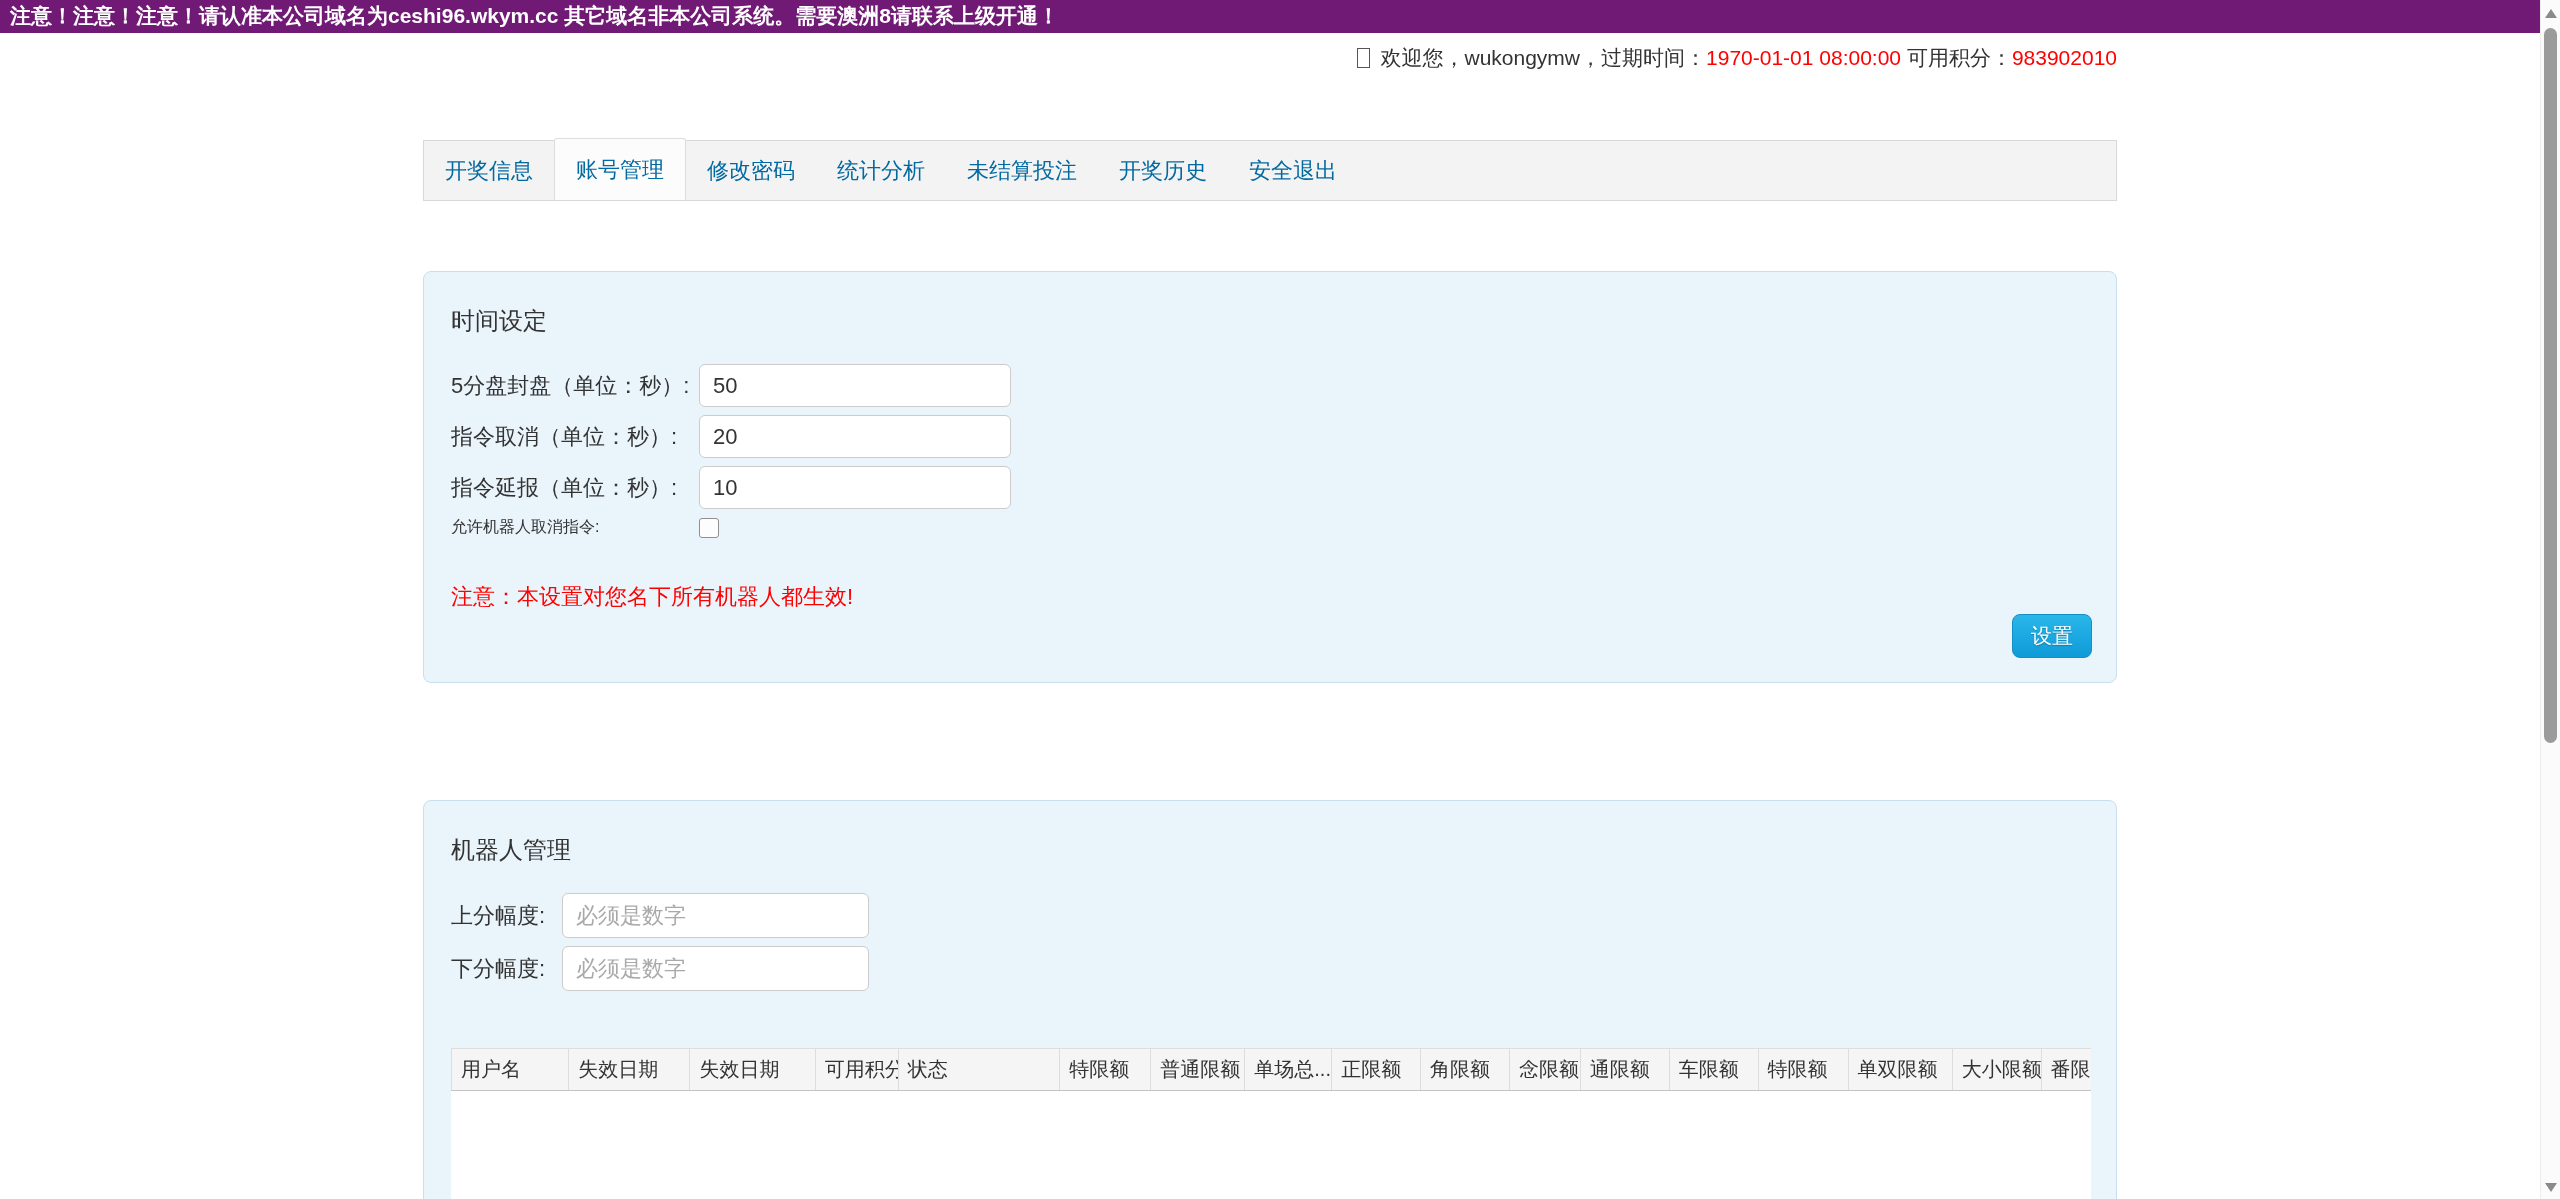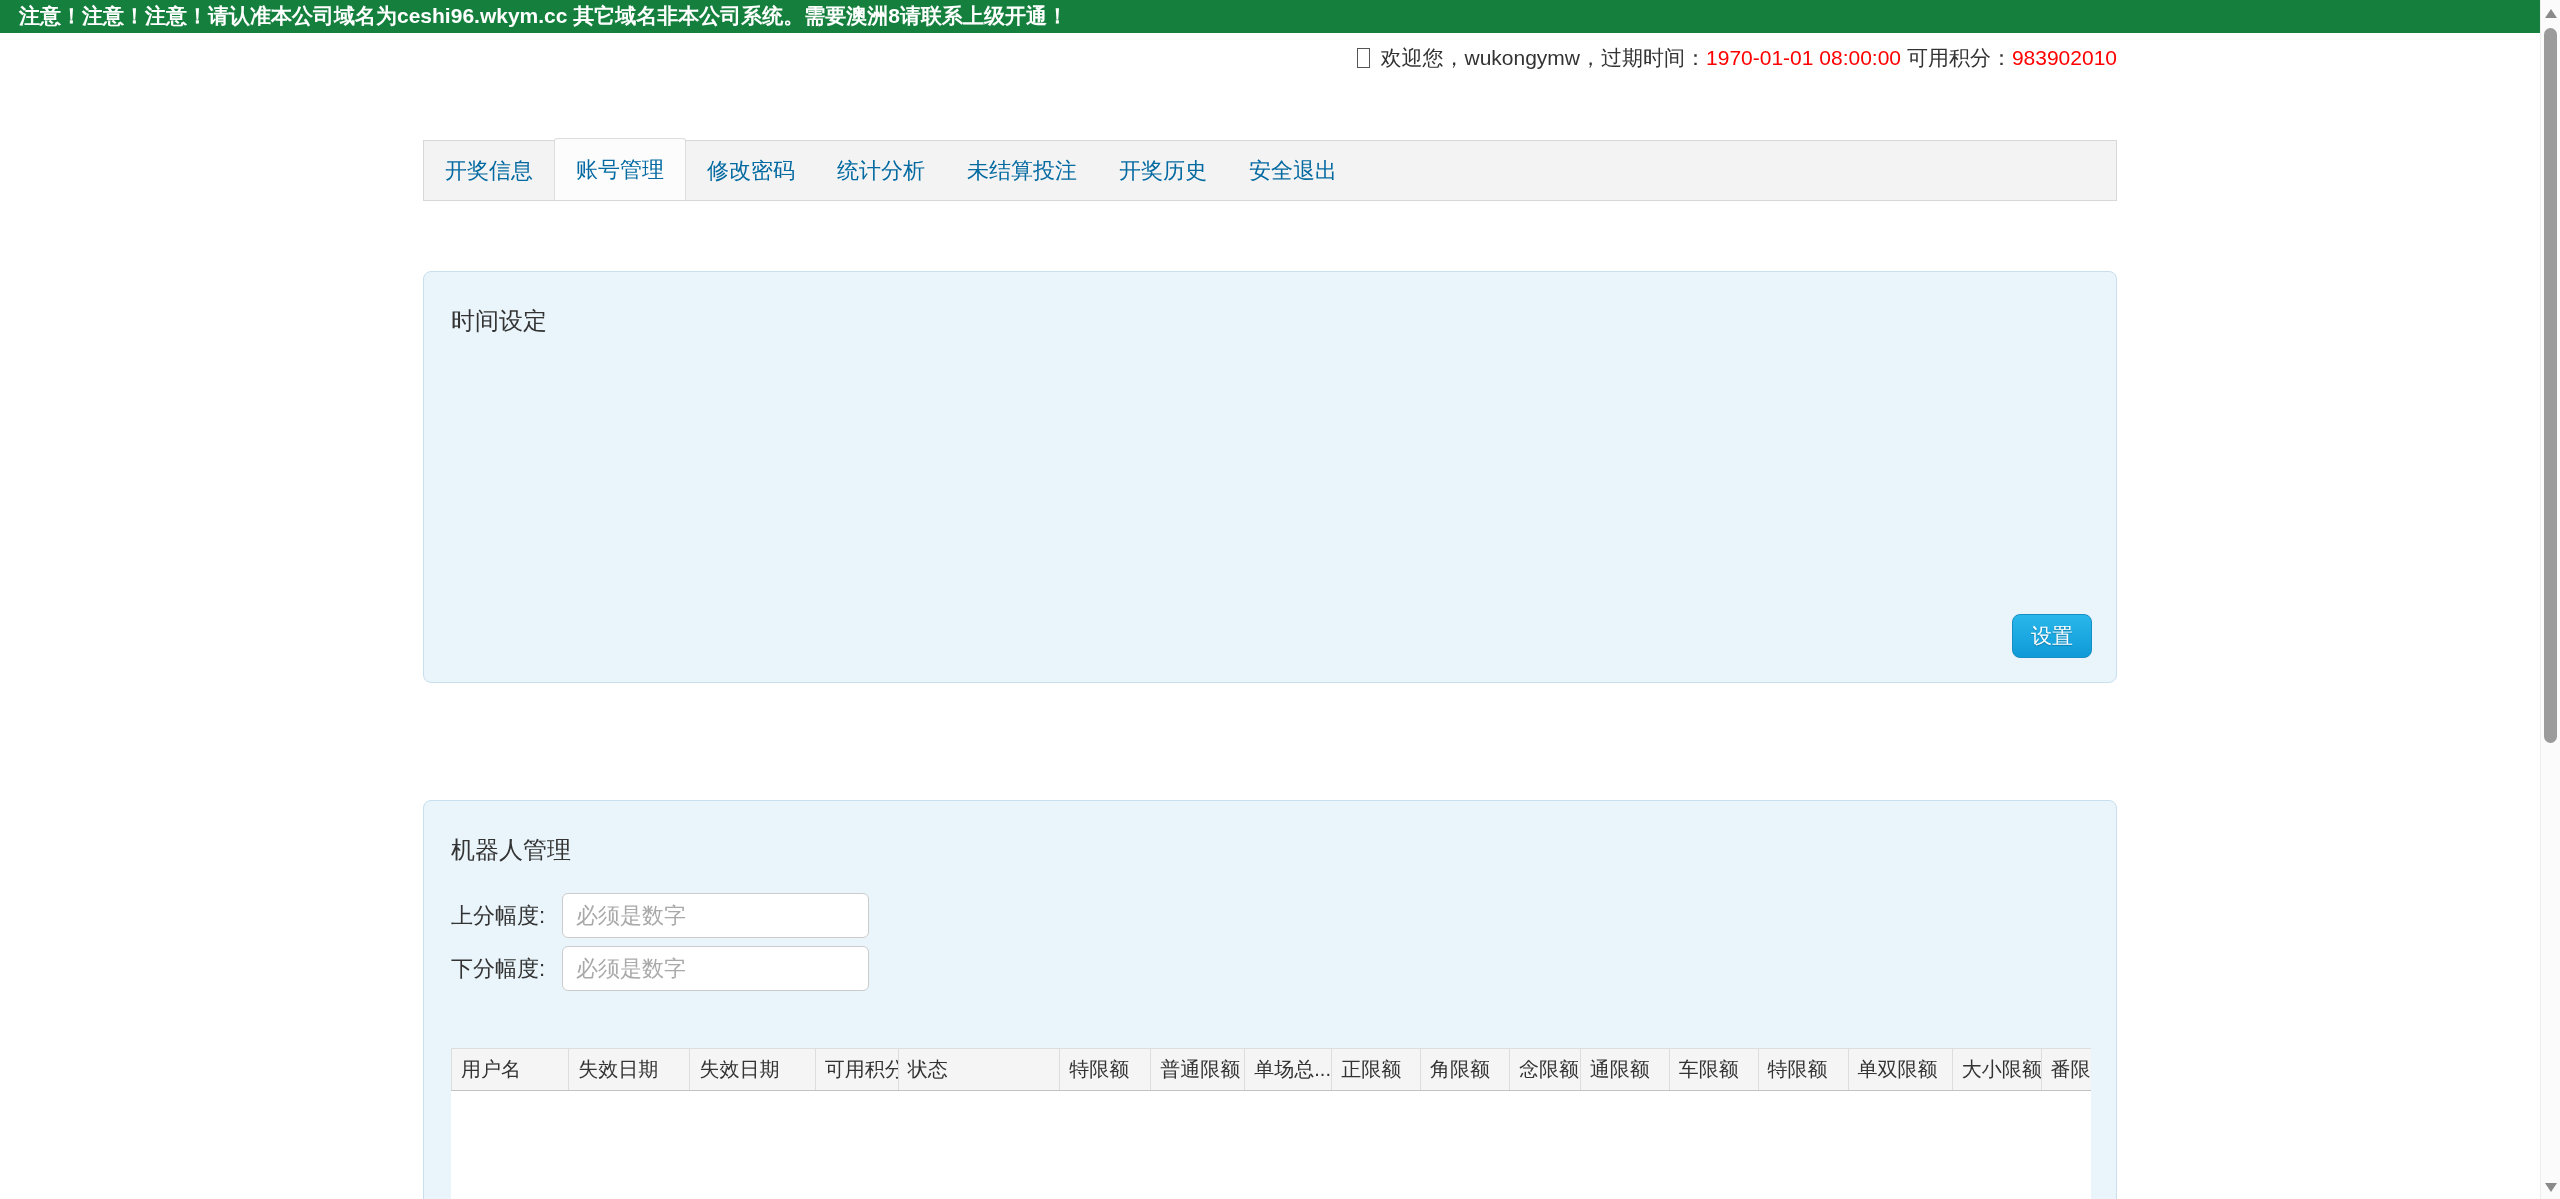--- a/index.html
+++ b/index.html
@@ -1,22 +1,22 @@
 <!DOCTYPE html>
 <html><head>
 <meta charset="utf-8">
 <style>
   * { margin:0; padding:0; box-sizing:border-box; }
   html,body { width:2560px; height:1199px; overflow:hidden; background:#fff;
     font-family:"Liberation Sans","DejaVu Sans",sans-serif; color:#333; }
 
   
   .banner { position:absolute; left:0; top:0; width:2540px; height:33px;
-    background:#15803d; color:#fff; font-size:21px; font-weight:bold;
-    line-height:32px; white-space:nowrap; padding-left:19px; }
+    background:#701a75; color:#fff; font-size:21px; font-weight:bold;
+    line-height:32px; white-space:nowrap; padding-left:10px; }
 
   
   .welcome { position:absolute; left:423px; top:44px; width:1694px;
     text-align:right; font-size:21px; color:#333; }
   .welcome .red { color:#ff0000; }
   .tofu { display:inline-block; width:13px; height:20px; border:1px solid #555;
     margin-right:10px; vertical-align:-3px; }
 
   
   .tabbar { position:absolute; left:423px; top:140px; width:1694px; height:61px;
@@ -97,20 +97,39 @@
   <div class="tab active">账号管理</div>
   <div class="tab">修改密码</div>
   <div class="tab">统计分析</div>
   <div class="tab">未结算投注</div>
   <div class="tab">开奖历史</div>
   <div class="tab">安全退出</div>
 </div>
 
 <div class="panel panel-1">
   <div class="panel-title">时间设定</div>
+  <div class="form-area">
+    <div class="form-row">
+      <span class="lbl">5分盘封盘（单位：秒）:</span>
+      <input class="txt" type="text" value="50" style="">
+    </div>
+    <div class="form-row">
+      <span class="lbl">指令取消（单位：秒）:</span>
+      <input class="txt" type="text" value="20" style="">
+    </div>
+    <div class="form-row">
+      <span class="lbl">指令延报（单位：秒）:</span>
+      <input class="txt" type="text" value="10" style="">
+    </div>
+    <div class="chk-row">
+      <span class="lbl" style="width:248px">允许机器人取消指令:</span>
+      <input class="chk" type="checkbox" style="">
+    </div>
+    <div class="note">注意：本设置对您名下所有机器人都生效!</div>
+  </div>
   <button class="btn-set">设置</button>
 </div>
 
 <div class="panel panel-2">
   <div class="panel-title">机器人管理</div>
   <div class="form-area">
     <div class="form-row narrow">
       <span class="lbl">上分幅度:</span>
       <input class="txt w2" type="text" placeholder="必须是数字" style="">
     </div>

